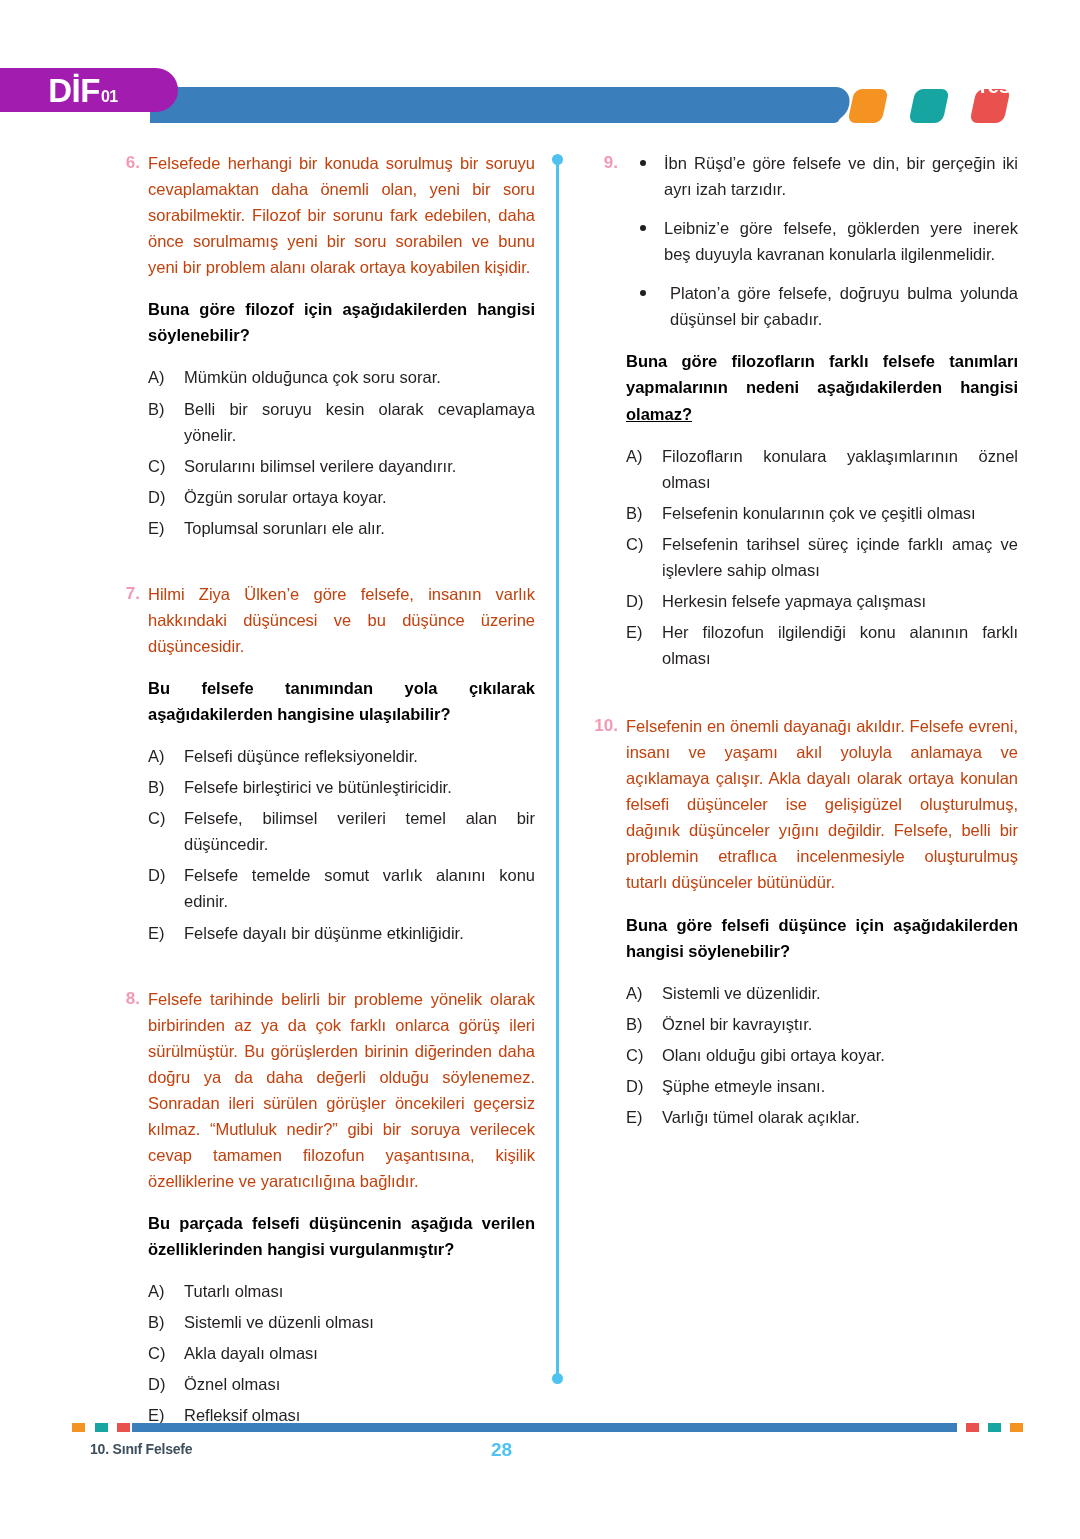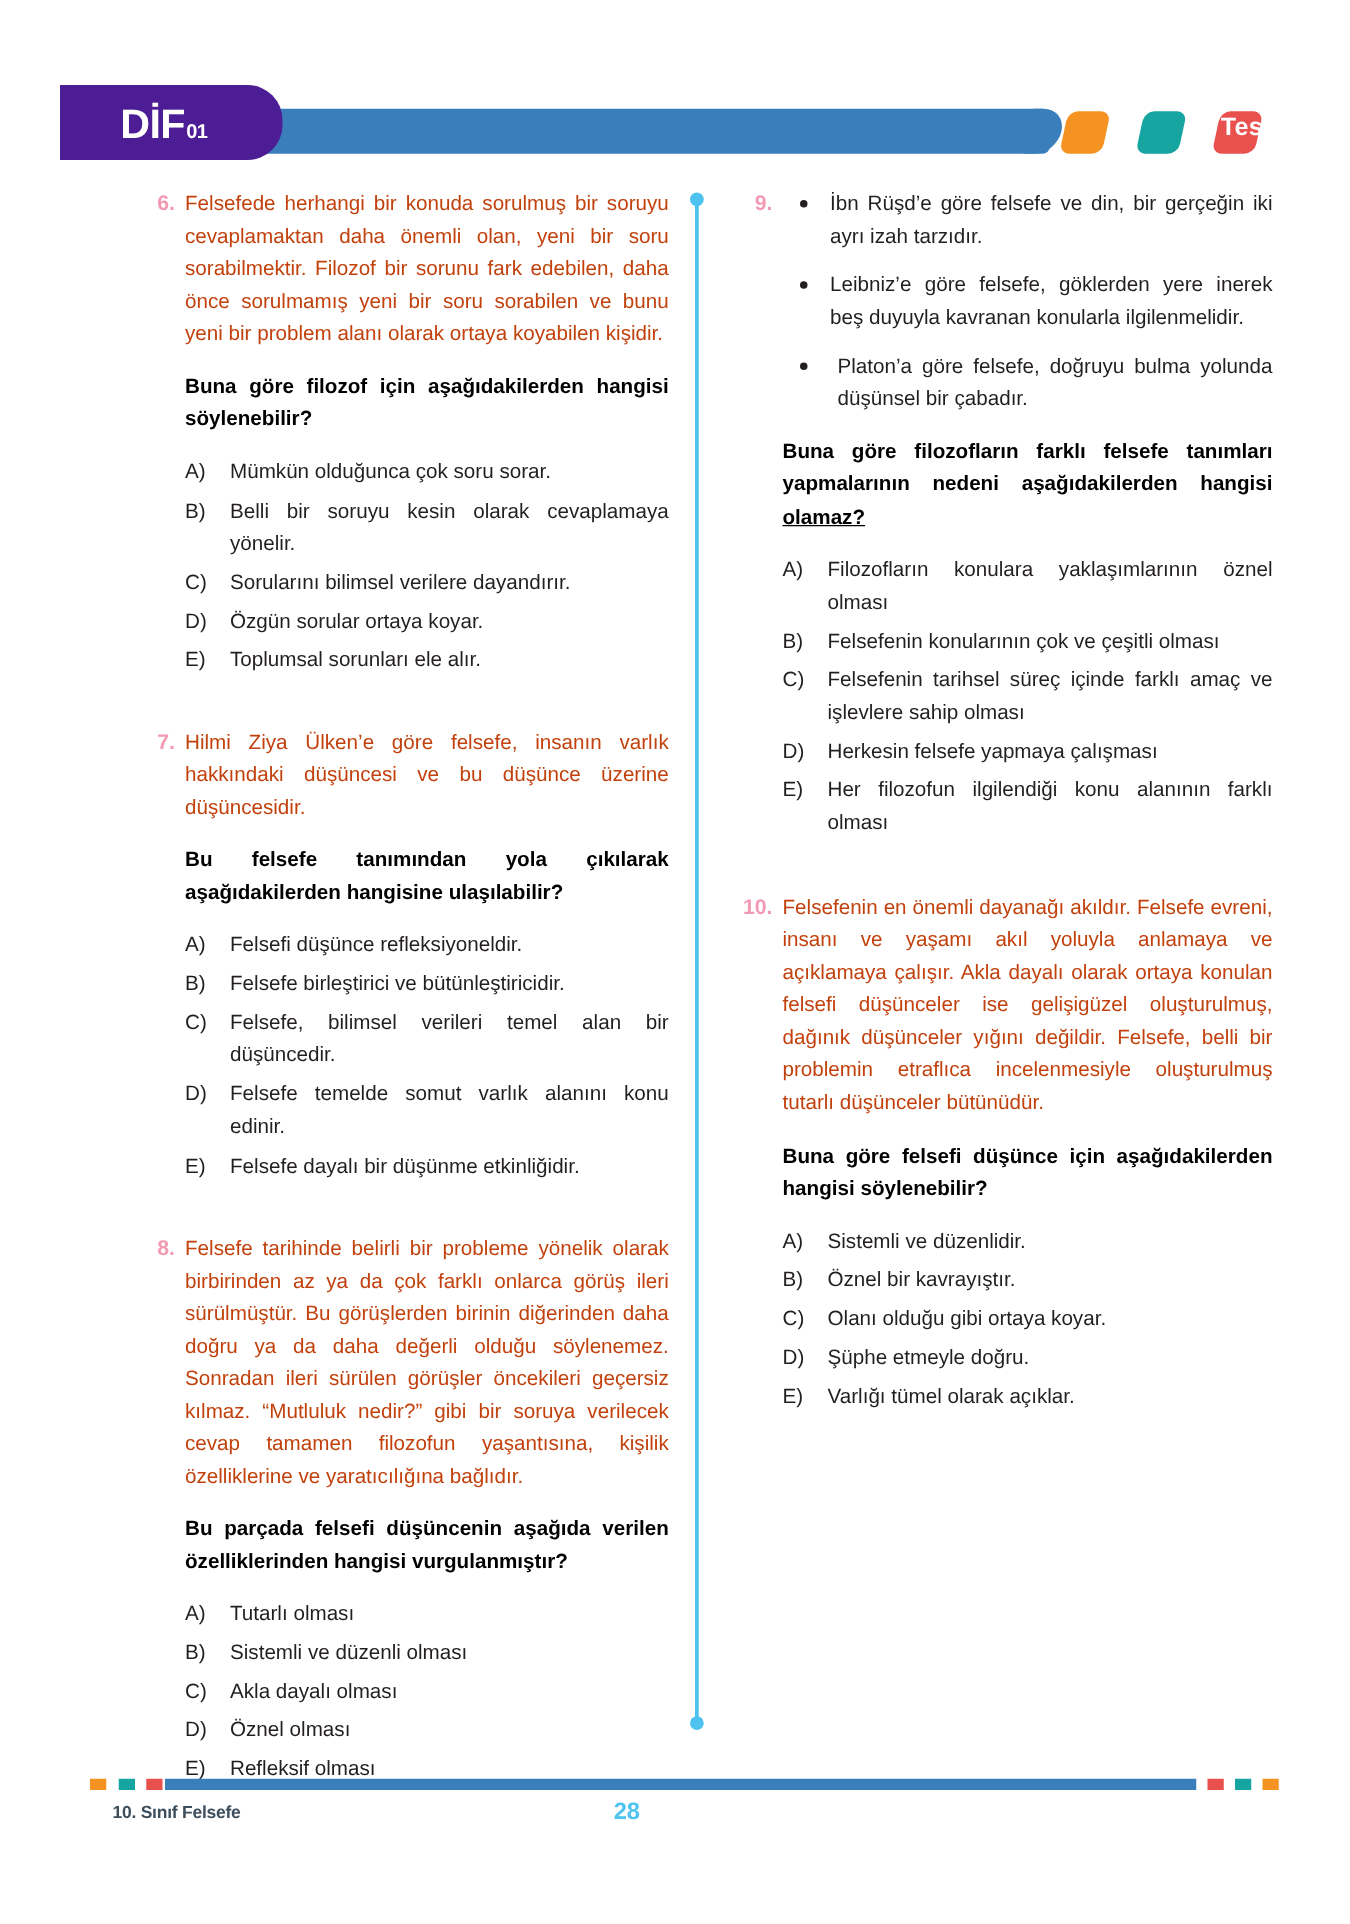--- a/index.html
+++ b/index.html
@@ -20,30 +20,29 @@
     left: 0;
     width: 1080px;
     height: 60px;
   }
 
   .logo-tab {
     position: absolute;
     left: 0;
     top: 0;
     width: 178px;
-    height: 60px;
-    background: #4c1d95;
+    height: 44px;
+    background: #a21caf;
     border-top-right-radius: 28px;
     border-bottom-right-radius: 28px;
     z-index: 3;
     display: flex;
     align-items: center;
     justify-content: center;
     padding-right: 12px;
-    margin-left: 48px;
   }
 
   .logo-text {
     color: #ffffff;
     font-weight: bold;
     font-size: 33px;
     letter-spacing: -0.5px;
     line-height: 1;
     display: flex;
     align-items: baseline;
@@ -74,21 +73,21 @@
     height: 36px;
     background: #3a7ebc;
     border-radius: 0 18px 18px 0;
     transform: skewX(-12deg);
     transform-origin: left top;
   }
 
   .test-label {
     position: absolute;
     right: 28px;
-    top: 16px;
+    top: 0;
     height: 36px;
     display: flex;
     align-items: center;
     color: #ffffff;
     font-weight: bold;
     font-size: 20px;
     letter-spacing: 0.3px;
     z-index: 4;
   }
 
@@ -434,21 +433,21 @@
         <div class="option">
           <span class="option-letter">B)</span>
           <span>Öznel bir kavrayıştır.</span>
         </div>
         <div class="option">
           <span class="option-letter">C)</span>
           <span>Olanı olduğu gibi ortaya koyar.</span>
         </div>
         <div class="option">
           <span class="option-letter">D)</span>
-          <span>Şüphe etmeyle doğru.</span>
+          <span>Şüphe etmeyle insanı.</span>
         </div>
         <div class="option">
           <span class="option-letter">E)</span>
           <span>Varlığı tümel olarak açıklar.</span>
         </div>
       </div>
     </div>
 
   </div>
 </div>

